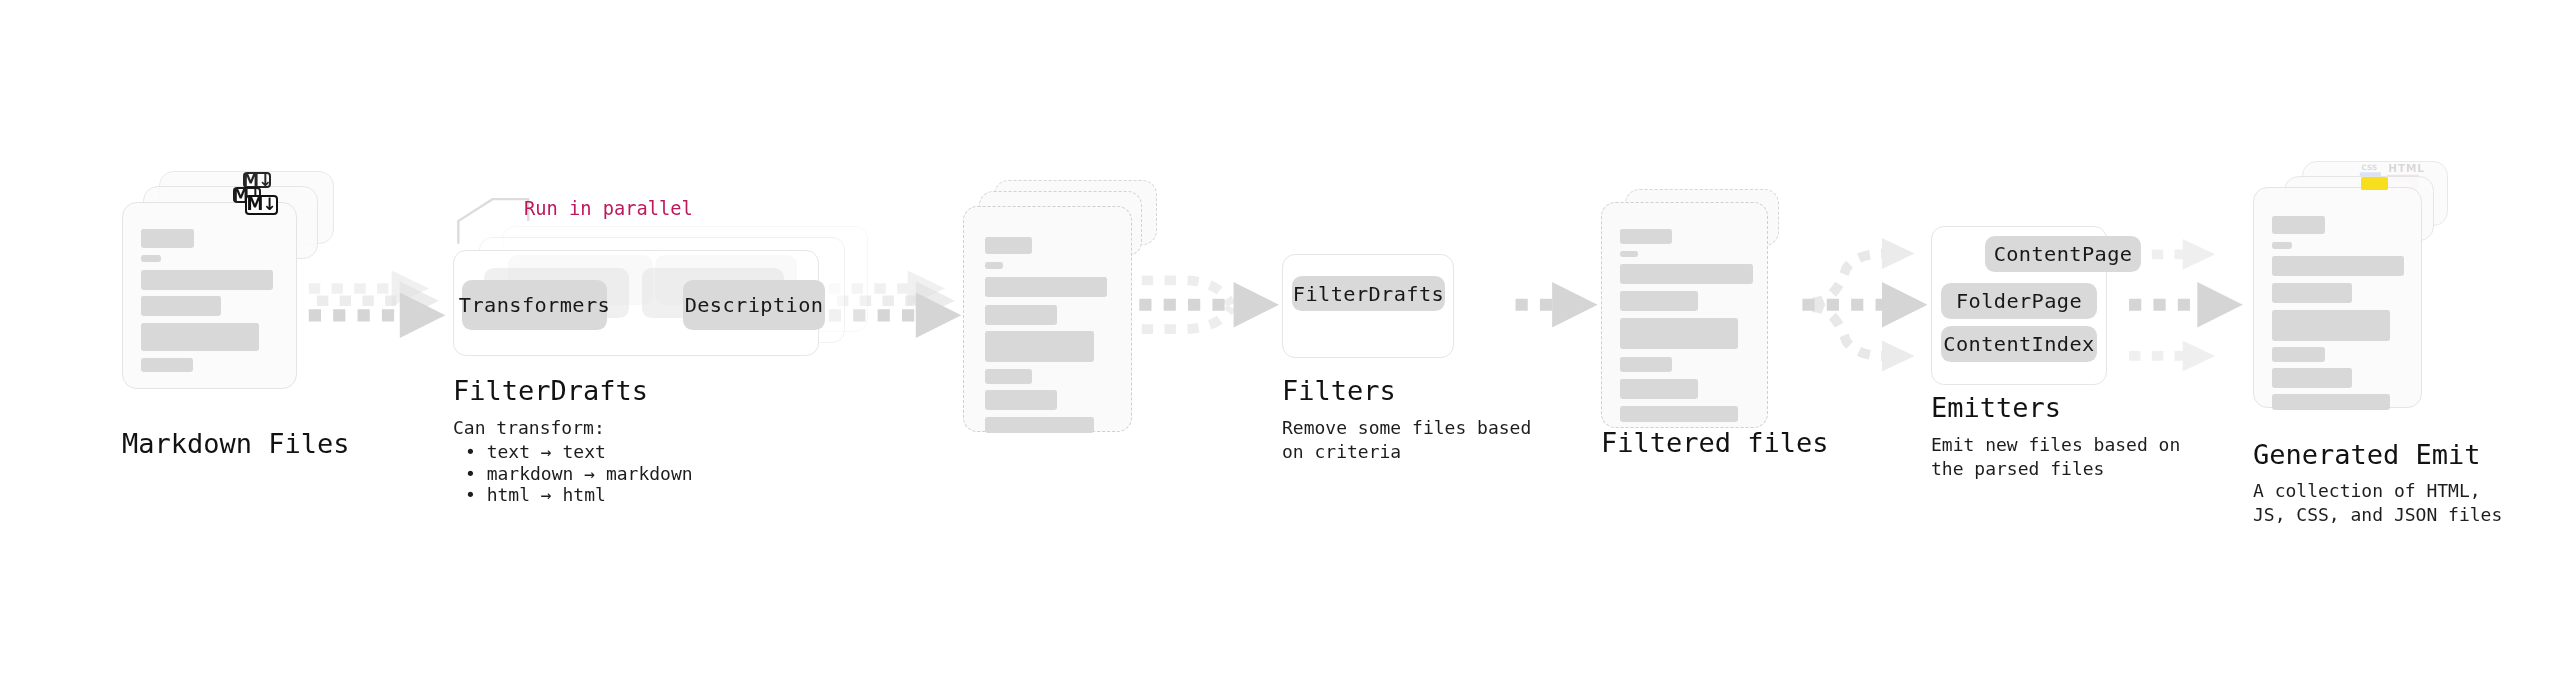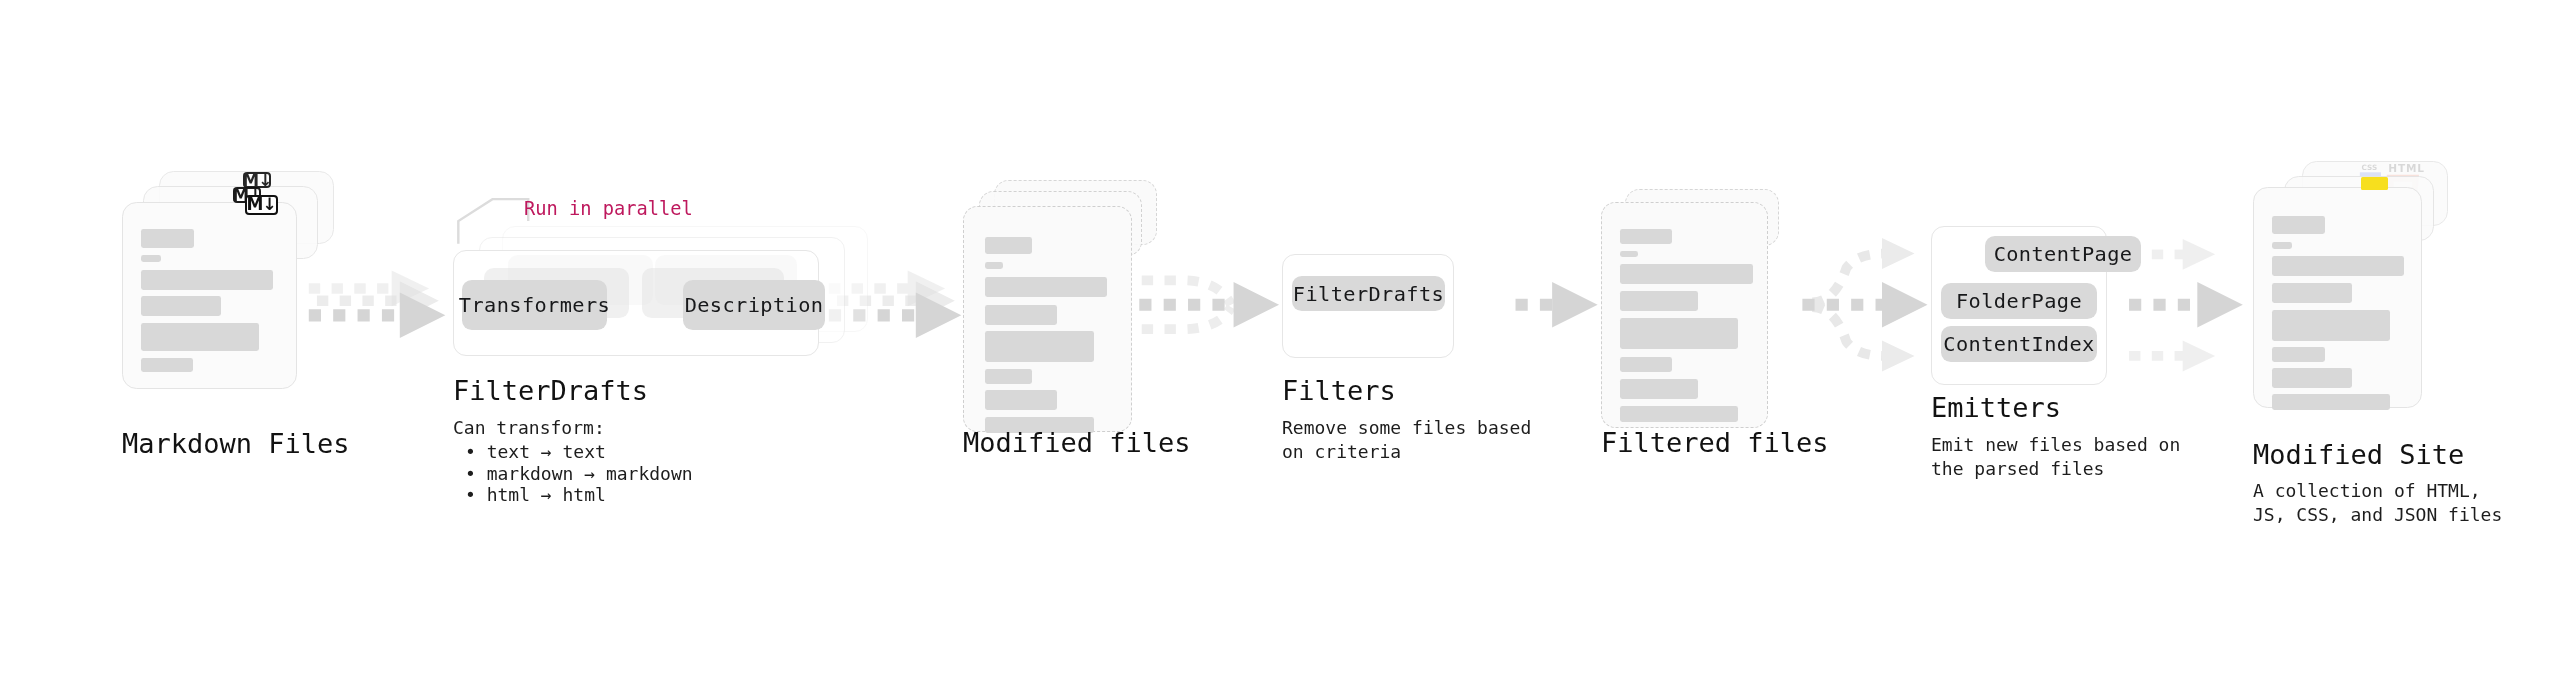--- a/index.html
+++ b/index.html
@@ -262,21 +262,20 @@
       <div class="sk" style="left:21px;top:30px;width:47px;height:17px;"></div>
       <div class="sk" style="left:21px;top:55px;width:18px;height:6.5px;"></div>
       <div class="sk" style="left:21px;top:70px;width:122px;height:19.5px;"></div>
       <div class="sk" style="left:21px;top:98px;width:72px;height:19.5px;"></div>
       <div class="sk" style="left:21px;top:124px;width:109px;height:31px;"></div>
       <div class="sk" style="left:21px;top:162px;width:47px;height:14.6px;"></div>
       <div class="sk" style="left:21px;top:183px;width:72px;height:19.5px;"></div>
       <div class="sk" style="left:21px;top:210px;width:109px;height:16.3px;"></div>
     </div>
   </div>
-  <div class="title" style="left:963px;top:427px;">Modified files</div>
 
   <div class="groupbox" style="left:1282px;top:254px;width:172px;height:104px;"></div>
   <div class="chip" style="left:1292px;top:276px;width:153px;height:35px;">FilterDrafts</div>
   <div class="title" style="left:1282px;top:375px;">Filters</div>
   <div class="sub" style="left:1282px;top:416px;">Remove some files based
 on criteria</div>
 
   <div class="stack" style="left:1601px;top:189px;">
     <div class="card dashed back2" style="left:24.4px;top:0px;width:154px;height:57px;"></div>
     <div class="card dashed" style="left:0px;top:13px;width:167px;height:226px;">
@@ -309,18 +308,18 @@
       <div class="sk" style="left:18px;top:68px;width:132px;height:20.3px;"></div>
       <div class="sk" style="left:18px;top:95px;width:80px;height:20.3px;"></div>
       <div class="sk" style="left:18px;top:122px;width:118px;height:31px;"></div>
       <div class="sk" style="left:18px;top:159px;width:53px;height:14.6px;"></div>
       <div class="sk" style="left:18px;top:180px;width:80px;height:20.3px;"></div>
       <div class="sk" style="left:18px;top:206px;width:118px;height:16.3px;"></div>
     </div>
   </div>
   <div class="jsbadge" style="left:2361px;top:177px;width:27px;height:13px;"></div>
 
-  <div class="title" style="left:2253px;top:439px;">Modified Site</div>
+  <div class="title" style="left:2253px;top:439px;">Generated Emit</div>
   <div class="sub" style="left:2253px;top:479px;">A collection of HTML,
 JS, CSS, and JSON files</div>
 
 </div>
 
 
 </body></html>

